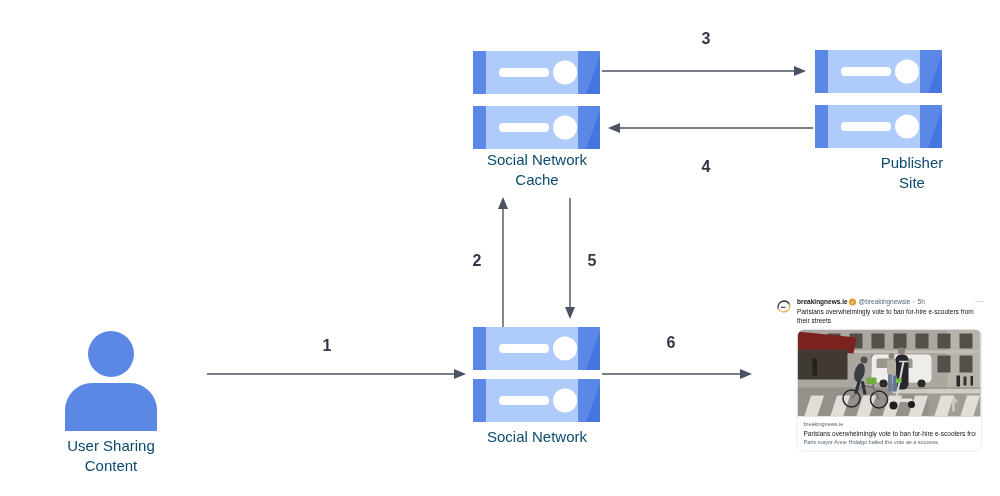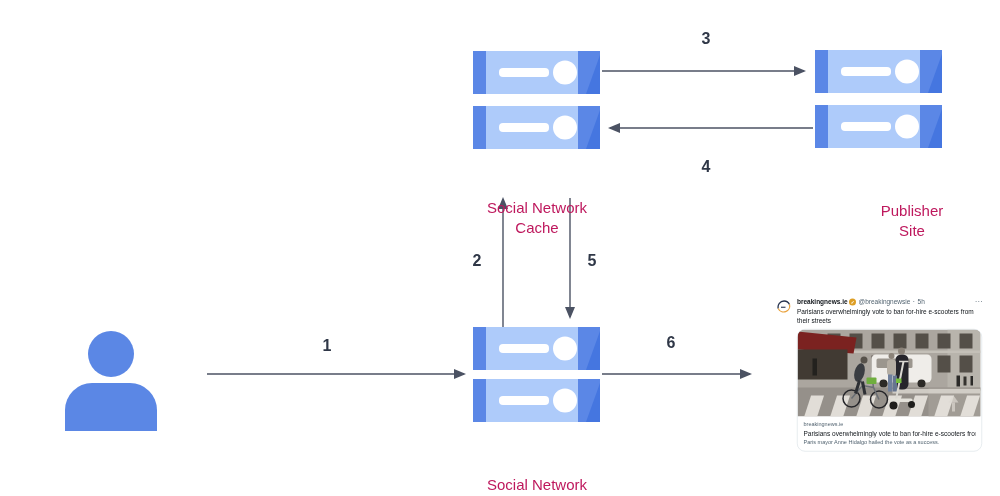--- a/index.html
+++ b/index.html
@@ -4,21 +4,21 @@
 <style>
   html,body{margin:0;padding:0;background:#ffffff;}
   #canvas{
     position:relative;width:1000px;height:496px;background:#ffffff;overflow:hidden;
     font-family:"Liberation Sans", sans-serif;
   }
   .abs{position:absolute;}
   
   .node-label{
     position:absolute;transform:translateX(-50%);
-    font-size:15px;line-height:1.3;color:#be185d;text-align:center;white-space:pre-line;margin-top:48px;
+    font-size:15px;line-height:1.3;color:#0c4a6e;text-align:center;white-space:pre-line;
   }
   .step-number{
     position:absolute;transform:translateX(-50%);
     font-size:16px;font-weight:bold;color:#2f3747;
   }
   
   .tweet-card{
     position:absolute;left:777px;top:298px;width:426px;
     transform:scale(0.5);transform-origin:top left;
     font-family:"Liberation Sans", sans-serif;color:#0f1419;
@@ -136,20 +136,22 @@
         <rect x="26" y="17" width="50" height="9" rx="4" fill="#ffffff"></rect>
         <circle cx="92" cy="21.5" r="12" fill="#ffffff"></circle>
       </g>
     </svg>
   <div class="node-label" style="left:537px;top:427px">Social Network</div>
 
   <svg class="abs" style="left:65px;top:331px" width="92" height="100">
     <circle cx="46" cy="23" r="23" fill="#5b87e5"></circle>
     <path d="M0,100 v-21 a27,27 0 0 1 27,-27 h38 a27,27 0 0 1 27,27 v21 z" fill="#5b87e5"></path>
   </svg>
+  <div class="node-label" style="left:111px;top:436px">User Sharing
+Content</div>
 
   <div class="tweet-card">
     <div class="tweet-head">
       <svg class="tweet-avatar" viewBox="0 0 28 28">
         <circle cx="14" cy="14" r="12" fill="#ffffff"></circle>
         <path d="M2.5,17 A12,12 0 0 1 14,2 a12,12 0 0 1 11,7" stroke="#26334f" stroke-width="2.6" fill="none"></path>
         <path d="M25,9 a12,12 0 0 1 -22.5,8" stroke="#e9a13b" stroke-width="2.6" fill="none"></path>
         <path d="M8,14.5 H17" stroke="#26334f" stroke-width="2.2" fill="none"></path>
       </svg>
       <div class="tweet-body">

